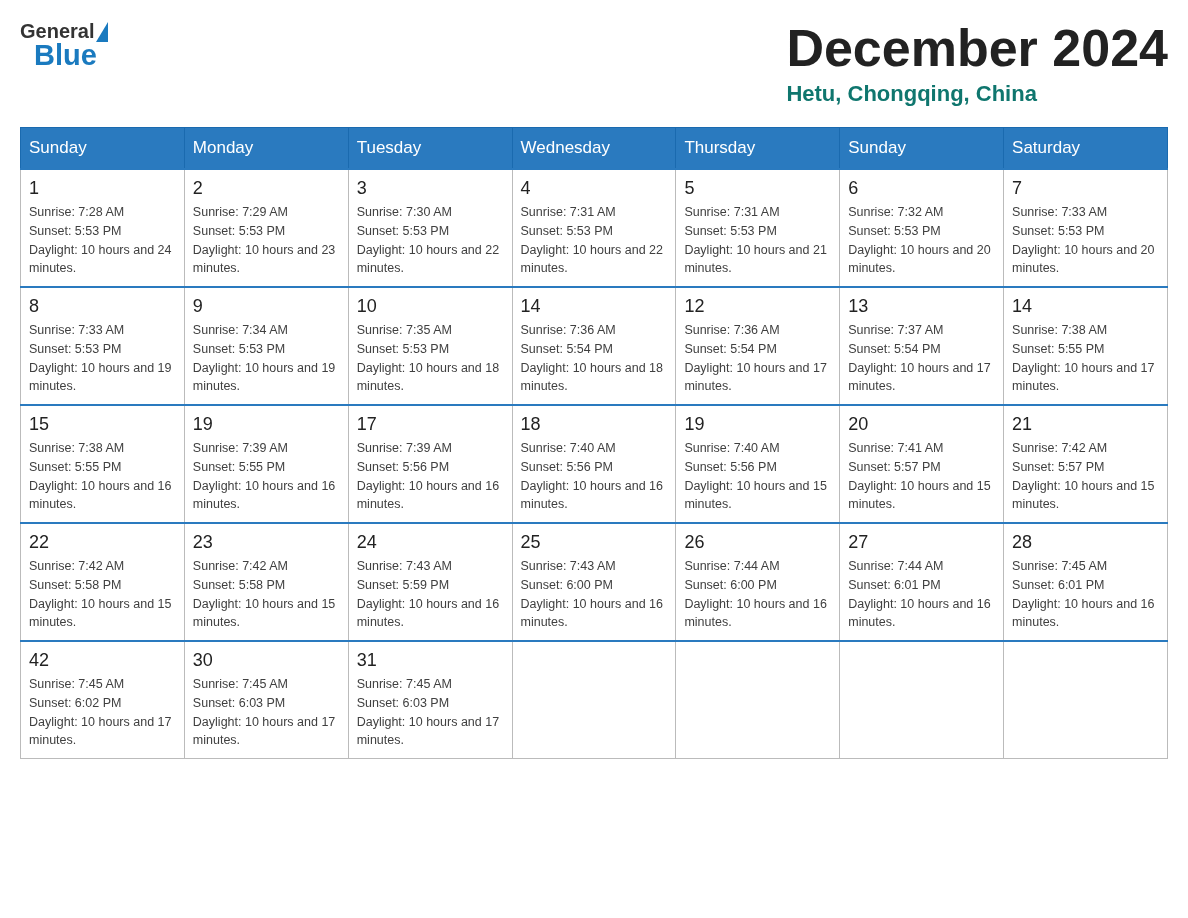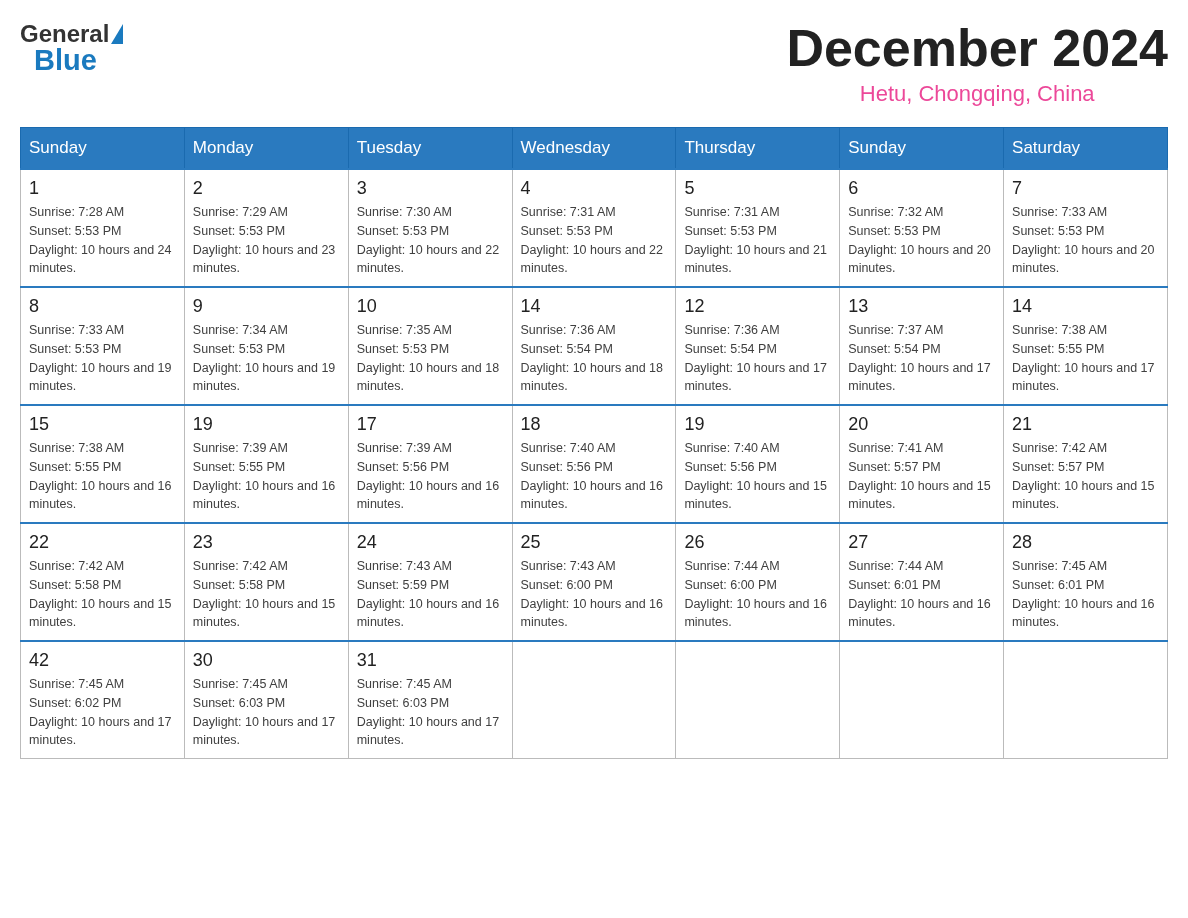--- a/index.html
+++ b/index.html
@@ -17,21 +17,21 @@
       margin-bottom: 20px;
     }
     .logo {
       display: flex;
       flex-direction: column;
       align-items: flex-start;
     }
     .logo-text {
       display: flex;
       align-items: center;
-      font-size: 24px;
+      font-size: 20px;
       font-weight: bold;
       color: #000;
     }
     .logo-general { color: #333; }
     .logo-triangle {
       display: inline-block;
       width: 0;
       height: 0;
       border-left: 12px solid transparent;
       border-right: 0px solid transparent;
@@ -40,32 +40,33 @@
       vertical-align: middle;
     }
     .logo-blue {
       color: #1a7abf;
       font-size: 29px;
       font-weight: bold;
       margin-top: -4px;
       margin-left: 14px;
     }
     .title-area {
-      text-align: center;
+      text-align: left;
     }
     .month-title {
       font-size: 52px;
       font-weight: bold;
       color: #222;
       line-height: 1.1;
     }
     .location {
       font-size: 22px;
-      color: #ec4899;
+      color: #0f766e;
       margin-top: 4px;
+      font-weight: bold;
     }
     .calendar {
       width: 100%;
       border-collapse: collapse;
       border: 1px solid #999;
       padding-left: 44px;
     }
     .calendar th {
       background: #2a7abf;
       color: #fff;

